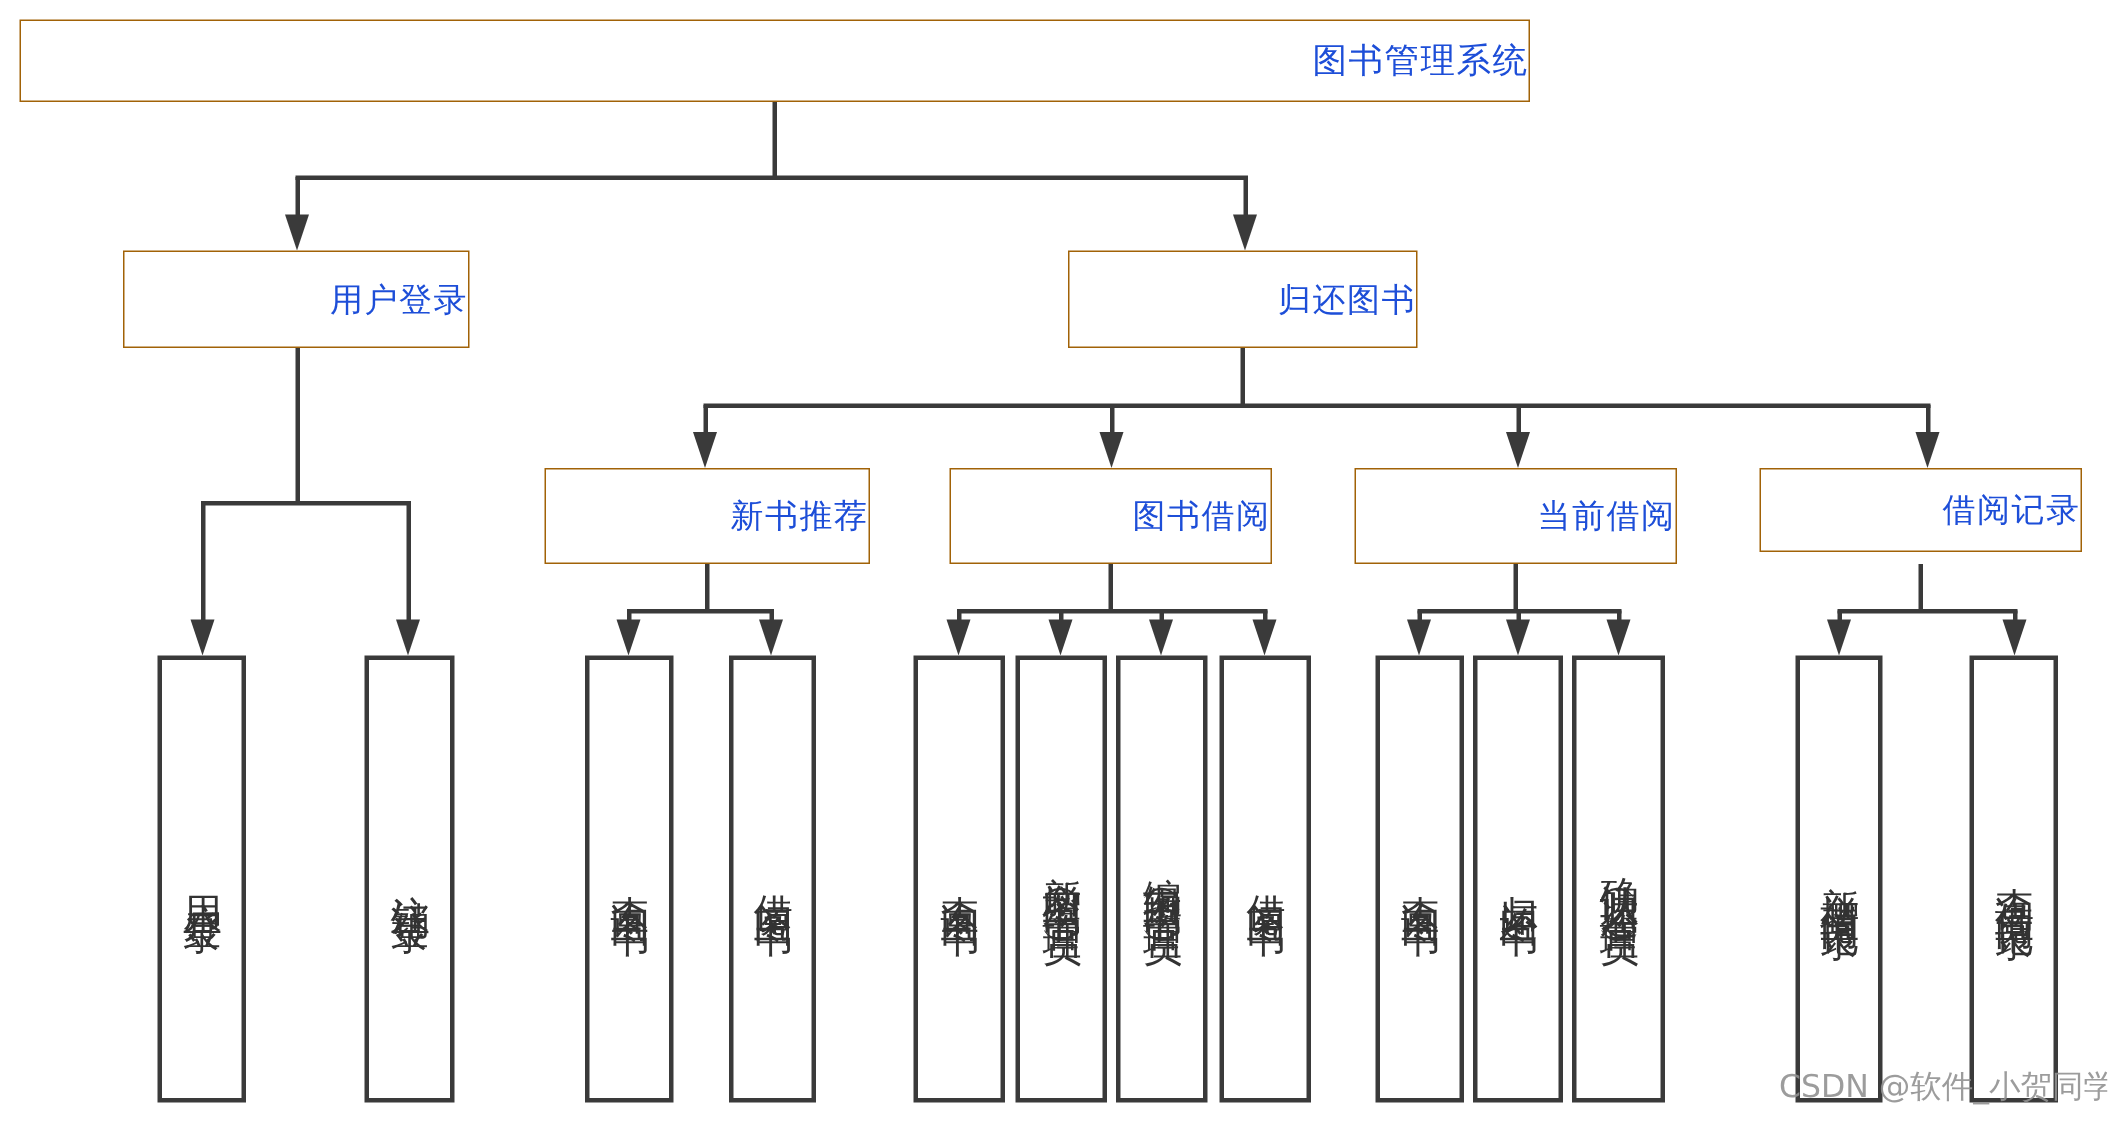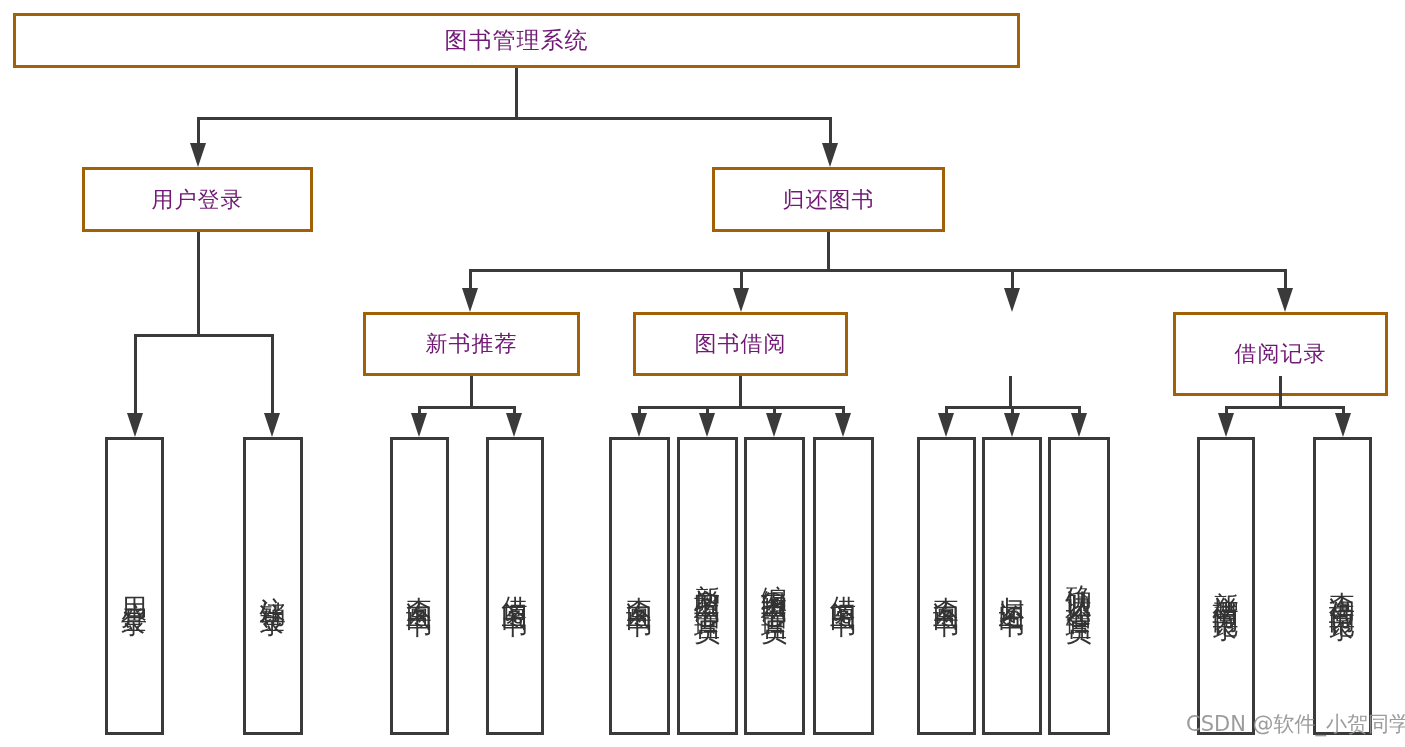--- a/index.html
+++ b/index.html
@@ -3,23 +3,23 @@
 <meta charset="utf-8">
 <style>
   * { margin:0; padding:0; box-sizing:border-box; }
   html,body { background:#ffffff; }
   body { font-family:"DejaVu Sans", sans-serif; color:#333333; }
   .canvas {
     position:relative; width:1405px; height:747px;
     background:#ffffff; overflow:hidden;
   }
   .node {
-    position:absolute; border:3px solid #a16207; background:#ffffff;
-    display:flex; align-items:center; justify-content:center;
-    font-size:22px; letter-spacing:1px; color:#701a75;
+    position:absolute; border:1px solid #a16207; background:#ffffff;
+    display:flex; align-items:center; justify-content:flex-end;
+    font-size:22px; letter-spacing:1px; color:#1d4ed8;
   }
   .node.root { font-size:23px; }
   .leaf {
     position:absolute; border:3px solid #3a3a3a; background:#ffffff;
     display:flex; align-items:center; justify-content:center;
     top:437px; height:298px;
   }
   .vlabel {
     writing-mode:vertical-rl; line-height:1;
     font-size:26px; letter-spacing:5px; color:#333333;
@@ -77,21 +77,24 @@
   <div class="arrow" style="left:1004px;top:288px"></div>
   <div class="vline" style="left:1284px;top:270px;height:20px"></div>
   <div class="arrow" style="left:1277px;top:288px"></div>
 
   <div class="node" style="left:633px;top:312px;width:215px;height:64px">
     <span>图书借阅</span>
   </div>
   <div class="node" style="left:363px;top:312px;width:217px;height:64px">
     <span>新书推荐</span>
   </div>
-  <div class="node" style="left:1173px;top:312px;width:215px;height:84px">
+  <div class="node" style="left:903px;top:312px;width:215px;height:64px">
+    <span>当前借阅</span>
+  </div>
+  <div class="node" style="left:1173px;top:312px;width:215px;height:56px">
     <span>借阅记录</span>
   </div>
 
   <div class="vline" style="left:470px;top:376px;height:32px"></div>
   <div class="hline" style="left:418px;top:406px;width:98px"></div>
   <div class="vline" style="left:418px;top:407px;height:10px"></div>
   <div class="arrow" style="left:411px;top:413px"></div>
   <div class="vline" style="left:513px;top:407px;height:10px"></div>
   <div class="arrow" style="left:506px;top:413px"></div>
 

